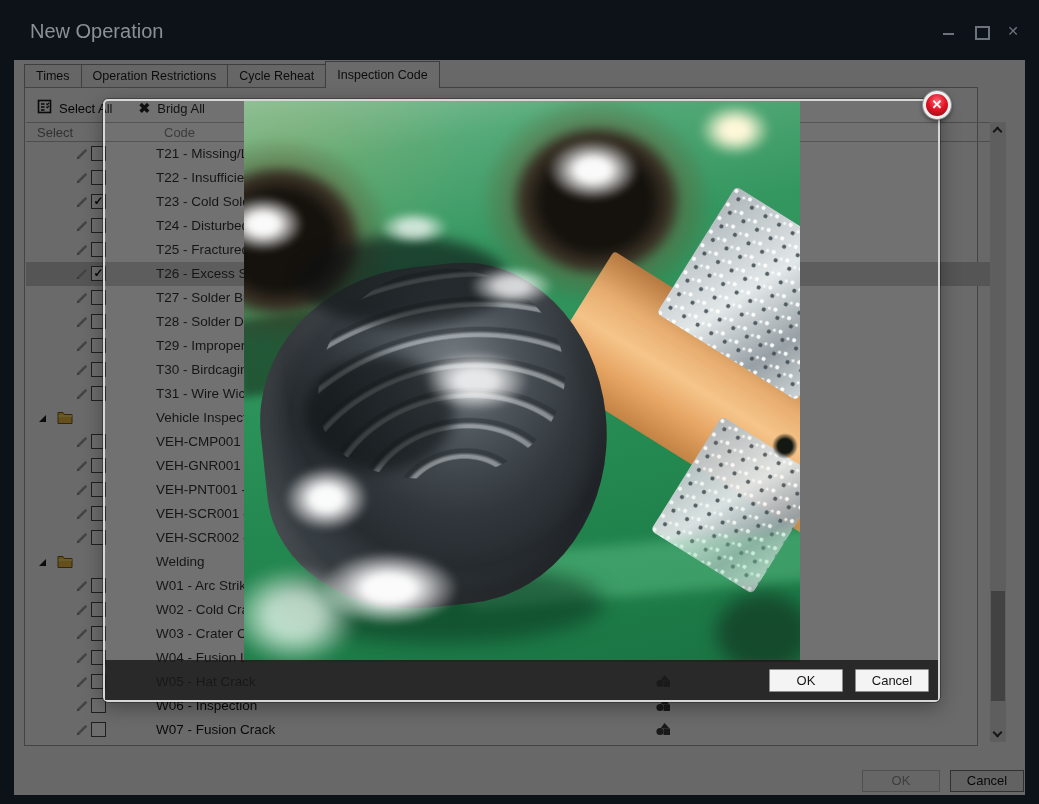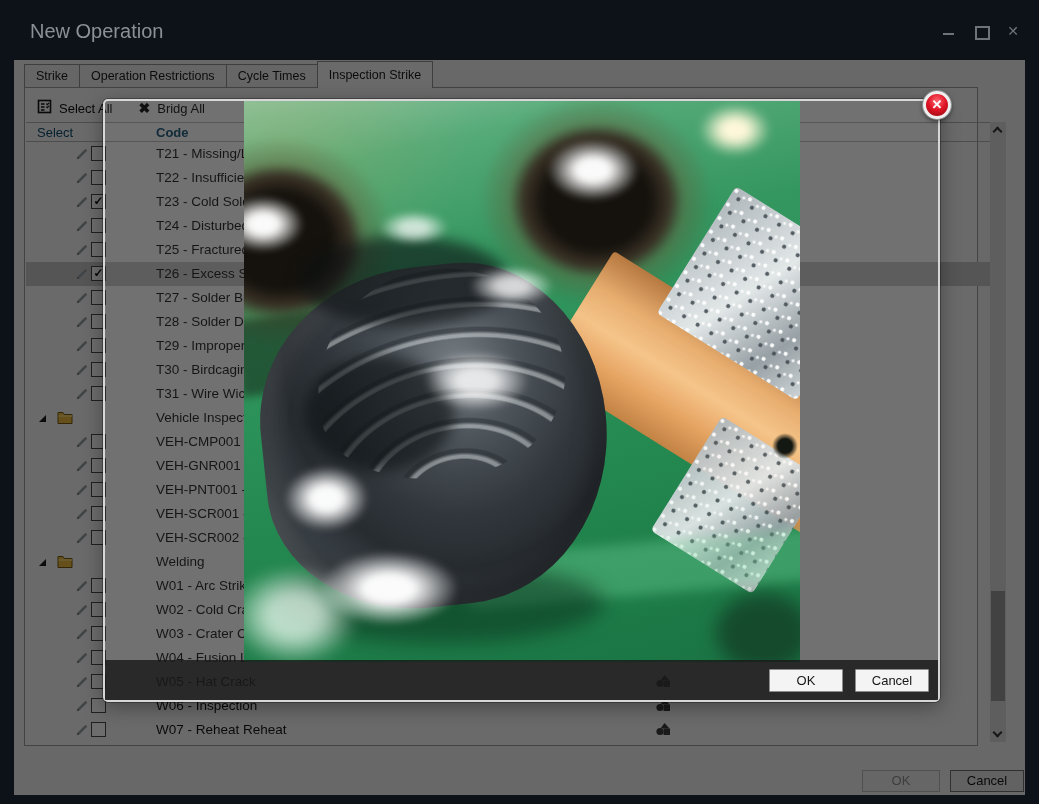--- a/index.html
+++ b/index.html
@@ -25,23 +25,23 @@
   .tab.active { height:27px; line-height:26px; background:#f5f5f5; border-bottom:none; position:relative; z-index:2;
                 border-right:1px solid #8f8f8f; margin-right:-1px; }
 
   .tabpage { position:absolute; left:10px; top:27px; width:954px; height:659px; border:1px solid #9c9c9c; background:#f5f5f5; }
 
   .toolbar { position:absolute; left:12px; top:8px; height:24px; display:flex; align-items:center; gap:26px; }
   .toolbtn { display:flex; align-items:center; gap:7px; font-size:13px; color:#101010; cursor:default; }
   .xglyph { font-size:14px; font-weight:bold; color:#0a0a0a; }
 
   .listhead { position:absolute; left:1px; top:34px; width:974px; height:20px;
-              border-top:1px solid #b3b3b3; border-bottom:1px solid #b3b3b3; font-size:13px; color:#0c4a6e; }
+              border-top:1px solid #b3b3b3; border-bottom:1px solid #b3b3b3; font-size:13px; color:#737373; }
   .col-select { position:absolute; left:11px; top:2px; }
-  .col-code   { position:absolute; left:130px; top:2px;font-weight:bold; }
+  .col-code   { position:absolute; left:138px; top:2px; }
 
   .listbody { position:absolute; left:1px; top:54px; width:974px; height:600px; overflow:hidden; }
   .row { position:relative; height:24px; font-size:13.5px; color:#161616; }
   .row.selected { background:#c6c6c6; }
   .expander { position:absolute; left:13px; top:9px; width:0; height:0;
               border-bottom:7px solid #1a1a1a; border-left:7px solid transparent; }
   .foldericon { position:absolute; left:31px; top:5px; }
   .pencil { position:absolute; left:49px; top:5px; }
   .checkbox { position:absolute; left:65px; top:4px; width:15px; height:15px; background:#fdfdfd;
               border:1.5px solid #4a4a4a; text-align:center; }
@@ -146,24 +146,24 @@
   <div class="title">New Operation</div>
   <div class="win-controls">
     <div class="wc wc-min"></div>
     <div class="wc wc-max"></div>
     <div class="wc wc-close">✕</div>
   </div>
 </div>
 
 <div class="panel">
   <div class="tabbar">
-      <div class="tab">Strike</div>
+      <div class="tab">Times</div>
       <div class="tab">Operation Restrictions</div>
-      <div class="tab">Cycle Times</div>
-      <div class="tab active">Inspection Strike</div>
+      <div class="tab">Cycle Reheat</div>
+      <div class="tab active">Inspection Code</div>
     </div>
 
   <div class="tabpage">
     <div class="toolbar">
       <div class="toolbtn">
         <span><svg width="15" height="15" viewBox="0 0 15 15">
               <rect x="1.5" y="1.5" width="12" height="12" fill="none" stroke="#151515" stroke-width="1.6"></rect>
               <path d="M4 5 h3.5 M4 8 h3.5 M4 11 h3.5" stroke="#151515" stroke-width="1.3"></path>
               <path d="M9.3 4.7 l1 1 1.7 -1.9 M9.3 7.7 l1 1 1.7 -1.9" stroke="#151515" stroke-width="1.2" fill="none"></path>
             </svg></span>
@@ -430,21 +430,21 @@
               <rect x="7.5" y="5.5" width="6.5" height="6.5"></rect>
             </svg></span>
   </div>
 
   <div class="row has-media">
     <span class="pencil"><svg width="14" height="14" viewBox="0 0 14 14">
               <path d="M2 12 L2.6 9.6 L9.8 2.4 A1 1 0 0 1 11.2 2.4 L11.6 2.8 A1 1 0 0 1 11.6 4.2 L4.4 11.4 Z" fill="#9aa0a4"></path>
               <path d="M2 12 l2.3 -0.6 -1.7 -1.7 z" fill="#6f757a"></path>
             </svg></span>
     <span class="checkbox"></span>
-    <span class="row-label">W07 - Reheat Reheat</span>
+    <span class="row-label">W07 - Fusion Crack</span>
     <span class="media"><svg width="15" height="13" viewBox="0 0 15 13" fill="#3c3c3c">
               <path d="M8.5 0 L13.5 5.5 H4.5 Z"></path>
               <circle cx="4" cy="8.5" r="3.6"></circle>
               <rect x="7.5" y="5.5" width="6.5" height="6.5"></rect>
             </svg></span>
   </div>
 </div>
 
     <div class="vscroll">
       <div class="sb-btn sb-up">

